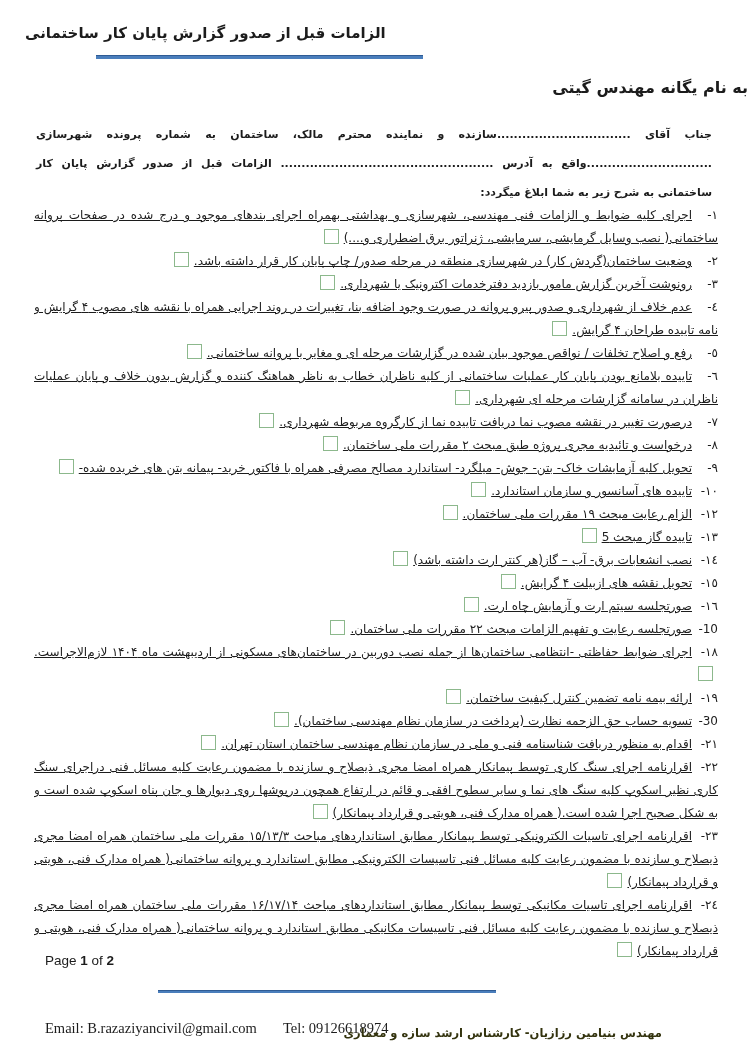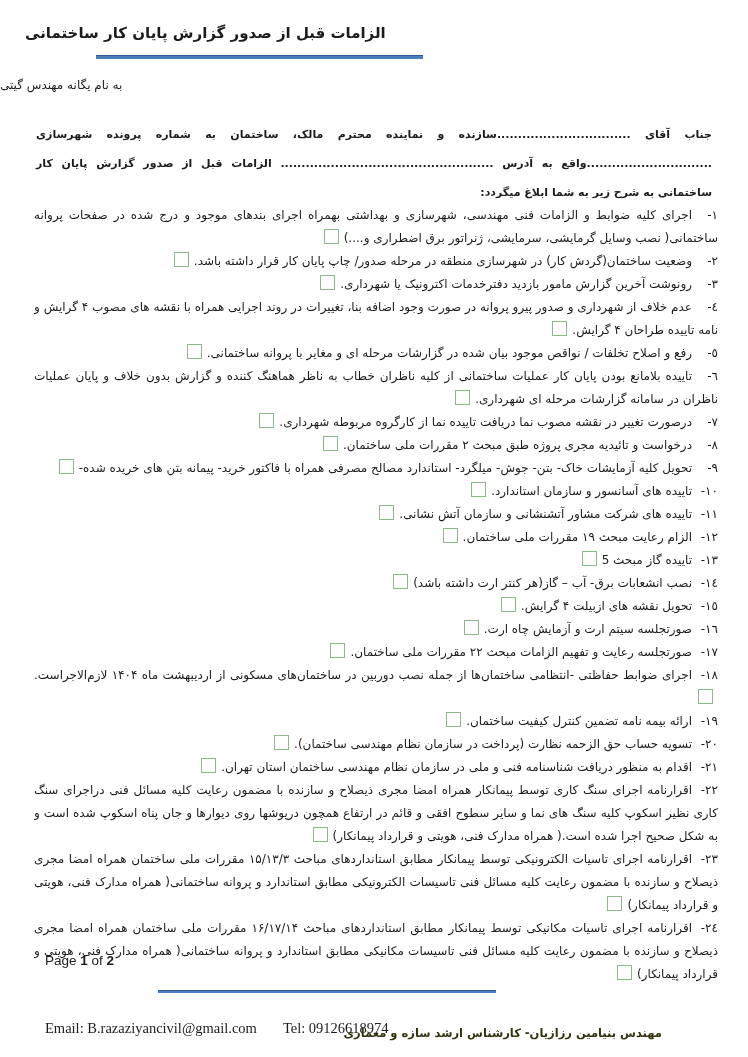--- a/index.html
+++ b/index.html
@@ -9,30 +9,30 @@
   }
   .doc-title{
     position:absolute;left:25px;top:24px;direction:rtl;
     font-size:15px;font-weight:bold;white-space:nowrap;
   }
   .title-underline{
     position:absolute;left:96px;top:55px;width:327px;height:3px;
     background:#4a7ebc;border-top:1px solid #2f5b94;
   }
   .bismillah{
-    position:absolute;left:0;right:0;top:78px;text-align:left;direction:rtl;
-    font-size:12px;font-weight:normal;
+    position:absolute;left:0;right:0;top:78px;text-align:right;direction:rtl;
+    font-size:16px;font-weight:bold;
   }
   .intro{
     position:absolute;right:36px;left:36px;top:120px;direction:rtl;
     text-align:justify;font-weight:bold;font-size:11px;line-height:29px;
   }
   .checklist{
     position:absolute;right:30px;left:34px;top:204px;height:784px;
-    direction:rtl;font-size:12px;line-height:23px;overflow:hidden;
+    direction:rtl;font-size:12px;line-height:23px;overflow:hidden;text-decoration:underline;
   }
   .item{text-align:justify;}
   .item .num{display:inline-block;min-width:26px;}
   .item .txt{display:inline;}
   .checkbox{
     display:inline-block;width:13px;height:13px;background:#ffffff;
     border:1.5px solid #8cb88c;vertical-align:-2px;margin:0 5px;
   }
   .footer-rule{
     position:absolute;left:158px;top:990px;width:338px;height:2px;
@@ -66,30 +66,29 @@
     <div class="item"><span class="num">١-</span><span class="txt">اجرای کلیه ضوابط و الزامات فنی مهندسی، شهرسازی و بهداشتی بهمراه اجرای بندهای موجود و درج شده در صفحات پروانه ساختمانی( نصب وسایل گرمایشی، سرمایشی، ژنراتور برق اضطراری و....)</span><span class="checkbox" style="border-color: rgb(140, 184, 140);"></span></div>
     <div class="item"><span class="num">٢-</span><span class="txt">وضعیت ساختمان(گردش کار) در شهرسازی منطقه در مرحله صدور/ چاپ پایان کار قرار داشته باشد.</span><span class="checkbox" style="border-color: rgb(140, 184, 140);"></span></div>
     <div class="item"><span class="num">٣-</span><span class="txt">رونوشت آخرین گزارش مامور بازدید دفترخدمات اکترونیک یا شهرداری.</span><span class="checkbox" style="border-color: rgb(140, 184, 140);"></span></div>
     <div class="item"><span class="num">٤-</span><span class="txt">عدم خلاف از شهرداری و صدور پیرو پروانه در صورت وجود اضافه بنا، تغییرات در روند اجرایی همراه با نقشه های مصوب ۴ گرایش و نامه تاییده طراحان ۴ گرایش.</span><span class="checkbox" style="border-color: rgb(140, 184, 140);"></span></div>
     <div class="item"><span class="num">٥-</span><span class="txt">رفع و اصلاح تخلفات / نواقص موجود بیان شده در گزارشات مرحله ای و مغایر با پروانه ساختمانی.</span><span class="checkbox" style="border-color: rgb(140, 184, 140);"></span></div>
     <div class="item"><span class="num">٦-</span><span class="txt">تاییده بلامانع بودن پایان کار عملیات ساختمانی از کلیه ناظران خطاب به ناظر هماهنگ کننده و گزارش بدون خلاف و پایان عملیات ناظران در سامانه گزارشات مرحله ای شهرداری.</span><span class="checkbox" style="border-color: rgb(140, 184, 140);"></span></div>
     <div class="item"><span class="num">٧-</span><span class="txt">درصورت تغییر در نقشه مصوب نما دریافت تاییده نما از کارگروه مربوطه شهرداری.</span><span class="checkbox" style="border-color: rgb(140, 184, 140);"></span></div>
     <div class="item"><span class="num">٨-</span><span class="txt">درخواست و تائیدیه مجری پروژه طبق مبحث ۲ مقررات ملی ساختمان.</span><span class="checkbox" style="border-color: rgb(140, 184, 140);"></span></div>
     <div class="item"><span class="num">٩-</span><span class="txt">تحویل کلیه آزمایشات خاک- بتن- جوش- میلگرد- استاندارد مصالح مصرفی همراه با فاکتور خرید- پیمانه بتن های خریده شده-</span><span class="checkbox" style="border-color: rgb(140, 184, 140);"></span></div>
     <div class="item"><span class="num">١٠-</span><span class="txt">تاییده های آسانسور و سازمان استاندارد.</span><span class="checkbox" style="border-color: rgb(140, 184, 140);"></span></div>
-    <div class="item"><span class="num">١١-</span><span class="txt">تاییده های شرکت مشاور آتشنشانی و سازمان آتش نشانی.</span><span class="checkbox" style="border-color: rgb(140, 184, 140);"></span></div>
     <div class="item"><span class="num">١٢-</span><span class="txt">الزام رعایت مبحث ۱۹ مقررات ملی ساختمان.</span><span class="checkbox" style="border-color: rgb(140, 184, 140);"></span></div>
     <div class="item"><span class="num">١٣-</span><span class="txt">تاییده گاز مبحث 5</span><span class="checkbox" style="border-color: rgb(140, 184, 140);"></span></div>
     <div class="item"><span class="num">١٤-</span><span class="txt">نصب انشعابات برق- آب – گاز(هر کنتر ارت داشته باشد)</span><span class="checkbox" style="border-color: rgb(140, 184, 140);"></span></div>
     <div class="item"><span class="num">١٥-</span><span class="txt">تحویل نقشه های ازبیلت ۴ گرایش.</span><span class="checkbox" style="border-color: rgb(140, 184, 140);"></span></div>
     <div class="item"><span class="num">١٦-</span><span class="txt">صورتجلسه سیتم ارت و آزمایش چاه ارت.</span><span class="checkbox" style="border-color: rgb(140, 184, 140);"></span></div>
-    <div class="item"><span class="num">١٧-</span><span class="txt">صورتجلسه رعایت و تفهیم الزامات مبحث ۲۲ مقررات ملی ساختمان.</span><span class="checkbox" style="border-color: rgb(140, 184, 140);"></span></div>
+    <div class="item"><span class="num">10-</span><span class="txt">صورتجلسه رعایت و تفهیم الزامات مبحث ۲۲ مقررات ملی ساختمان.</span><span class="checkbox" style="border-color: rgb(140, 184, 140);"></span></div>
     <div class="item"><span class="num">١٨-</span><span class="txt">اجرای ضوابط حفاظتی -انتظامی ساختمان‌ها از جمله نصب دوربین در ساختمان‌های مسکونی از اردیبهشت ماه ۱۴۰۴ لازم‌الاجراست.</span><span class="checkbox" style="border-color: rgb(140, 184, 140);"></span></div>
     <div class="item"><span class="num">١٩-</span><span class="txt">ارائه بیمه نامه تضمین کنترل کیفیت ساختمان.</span><span class="checkbox" style="border-color: rgb(140, 184, 140);"></span></div>
-    <div class="item"><span class="num">٢٠-</span><span class="txt">تسویه حساب حق الزحمه نظارت (پرداخت در سازمان نظام مهندسی ساختمان).</span><span class="checkbox" style="border-color: rgb(140, 184, 140);"></span></div>
+    <div class="item"><span class="num">30-</span><span class="txt">تسویه حساب حق الزحمه نظارت (پرداخت در سازمان نظام مهندسی ساختمان).</span><span class="checkbox" style="border-color: rgb(140, 184, 140);"></span></div>
     <div class="item"><span class="num">٢١-</span><span class="txt">اقدام به منظور دریافت شناسنامه فنی و ملی در سازمان نظام مهندسی ساختمان استان تهران.</span><span class="checkbox" style="border-color: rgb(140, 184, 140);"></span></div>
     <div class="item"><span class="num">٢٢-</span><span class="txt">اقرارنامه اجرای سنگ کاری توسط پیمانکار همراه امضا مجری ذیصلاح و سازنده با مضمون رعایت کلیه مسائل فنی دراجرای سنگ کاری نظیر اسکوپ کلیه سنگ های نما و سایر سطوح افقی و قائم در ارتفاع همچون درپوشها روی دیوارها و جان پناه اسکوپ شده است و به شکل صحیح اجرا شده است.( همراه مدارک فنی، هویتی و قرارداد پیمانکار)</span><span class="checkbox" style="border-color: rgb(140, 184, 140);"></span></div>
     <div class="item"><span class="num">٢٣-</span><span class="txt">اقرارنامه اجرای تاسیات الکترونیکی توسط پیمانکار مطابق استانداردهای مباحث ۱۵/۱۳/۳ مقررات ملی ساختمان همراه امضا مجری ذیصلاح و سازنده با مضمون رعایت کلیه مسائل فنی تاسیسات الکترونیکی مطابق استاندارد و پروانه ساختمانی( همراه مدارک فنی، هویتی و قرارداد پیمانکار)</span><span class="checkbox" style="border-color: rgb(140, 184, 140);"></span></div>
     <div class="item"><span class="num">٢٤-</span><span class="txt">اقرارنامه اجرای تاسیات مکانیکی توسط پیمانکار مطابق استانداردهای مباحث ۱۶/۱۷/۱۴ مقررات ملی ساختمان همراه امضا مجری ذیصلاح و سازنده با مضمون رعایت کلیه مسائل فنی تاسیسات مکانیکی مطابق استاندارد و پروانه ساختمانی( همراه مدارک فنی، هویتی و قرارداد پیمانکار)</span><span class="checkbox" style="border-color: rgb(140, 184, 140);"></span></div>
   </div>
 
 <div class="footer-rule" style="background: rgb(74, 126, 188);"></div>
 
 <div class="page-label"><span>Page</span>&nbsp;<b>1</b>&nbsp;<span>of</span>&nbsp;<b>2</b></div>
 

